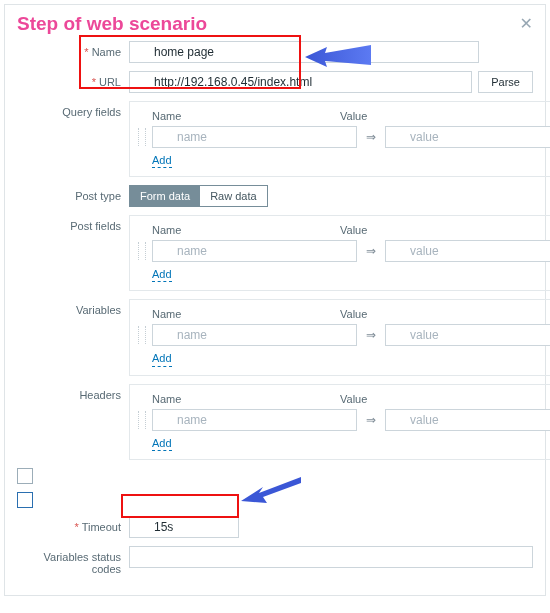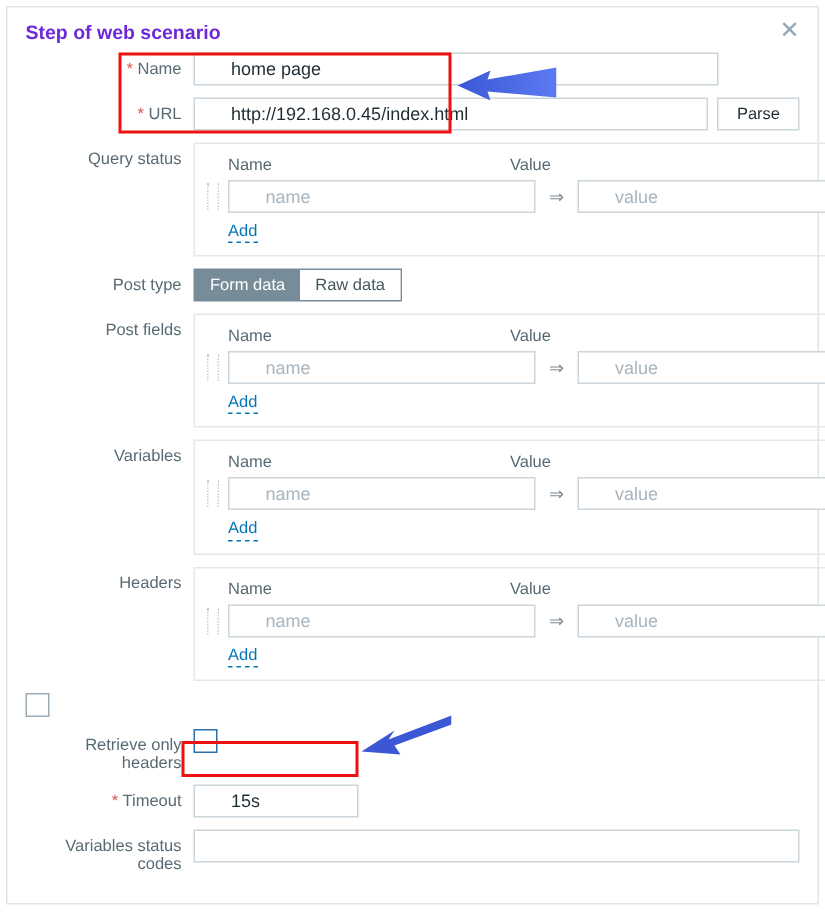--- a/index.html
+++ b/index.html
@@ -18,23 +18,23 @@
     padding: 0 12px 12px;
     position: relative;
   }
   .dialog-header {
     display: flex;
     justify-content: space-between;
     align-items: center;
     padding: 8px 0 6px;
   }
   .dialog-title {
-    font-size: 13px;
+    font-size: 19px;
     font-weight: bold;
-    color: #6d28d9;
+    color: #ec4899;
   }
   .close-x {
     color: #97a7b3;
     font-size: 16px;
     cursor: pointer;
     line-height: 1;
   }
   .form-row {
     display: flex;
     align-items: flex-start;
@@ -181,21 +181,21 @@
 
   <div class="form-row">
     <div class="form-label req">URL</div>
     <div class="form-content">
       <input type="text" class="input-full" value="http://192.168.0.45/index.html" style="">
       <button class="btn">Parse</button>
     </div>
   </div>
 
   <div class="form-row">
-    <div class="form-label">Query status</div>
+    <div class="form-label">Query fields</div>
     <div class="form-content">
       <div class="panel">
         <div class="kv-header">
           <div class="kv-name-col">Name</div>
           <div class="kv-arrow-col"></div>
           <div class="kv-value-col">Value</div>
         </div>
         <div class="kv-row">
           <span class="drag-handle"></span>
           <input type="text" class="kv-name-input" placeholder="name" style="">
@@ -281,21 +281,20 @@
     </div>
   </div>
 
   <div class="form-row">
     <div class="form-content">
       <div class="checkbox"></div>
     </div>
   </div>
 
   <div class="form-row">
-    <div class="form-label">Retrieve only headers</div>
     <div class="form-content">
       <div class="checkbox" style="border-color:#2a6fb0"></div>
     </div>
   </div>
 
   <div class="form-row">
     <div class="form-label req">Timeout</div>
     <div class="form-content">
       <input type="text" style="width: 110px;" value="15s">
     </div>

